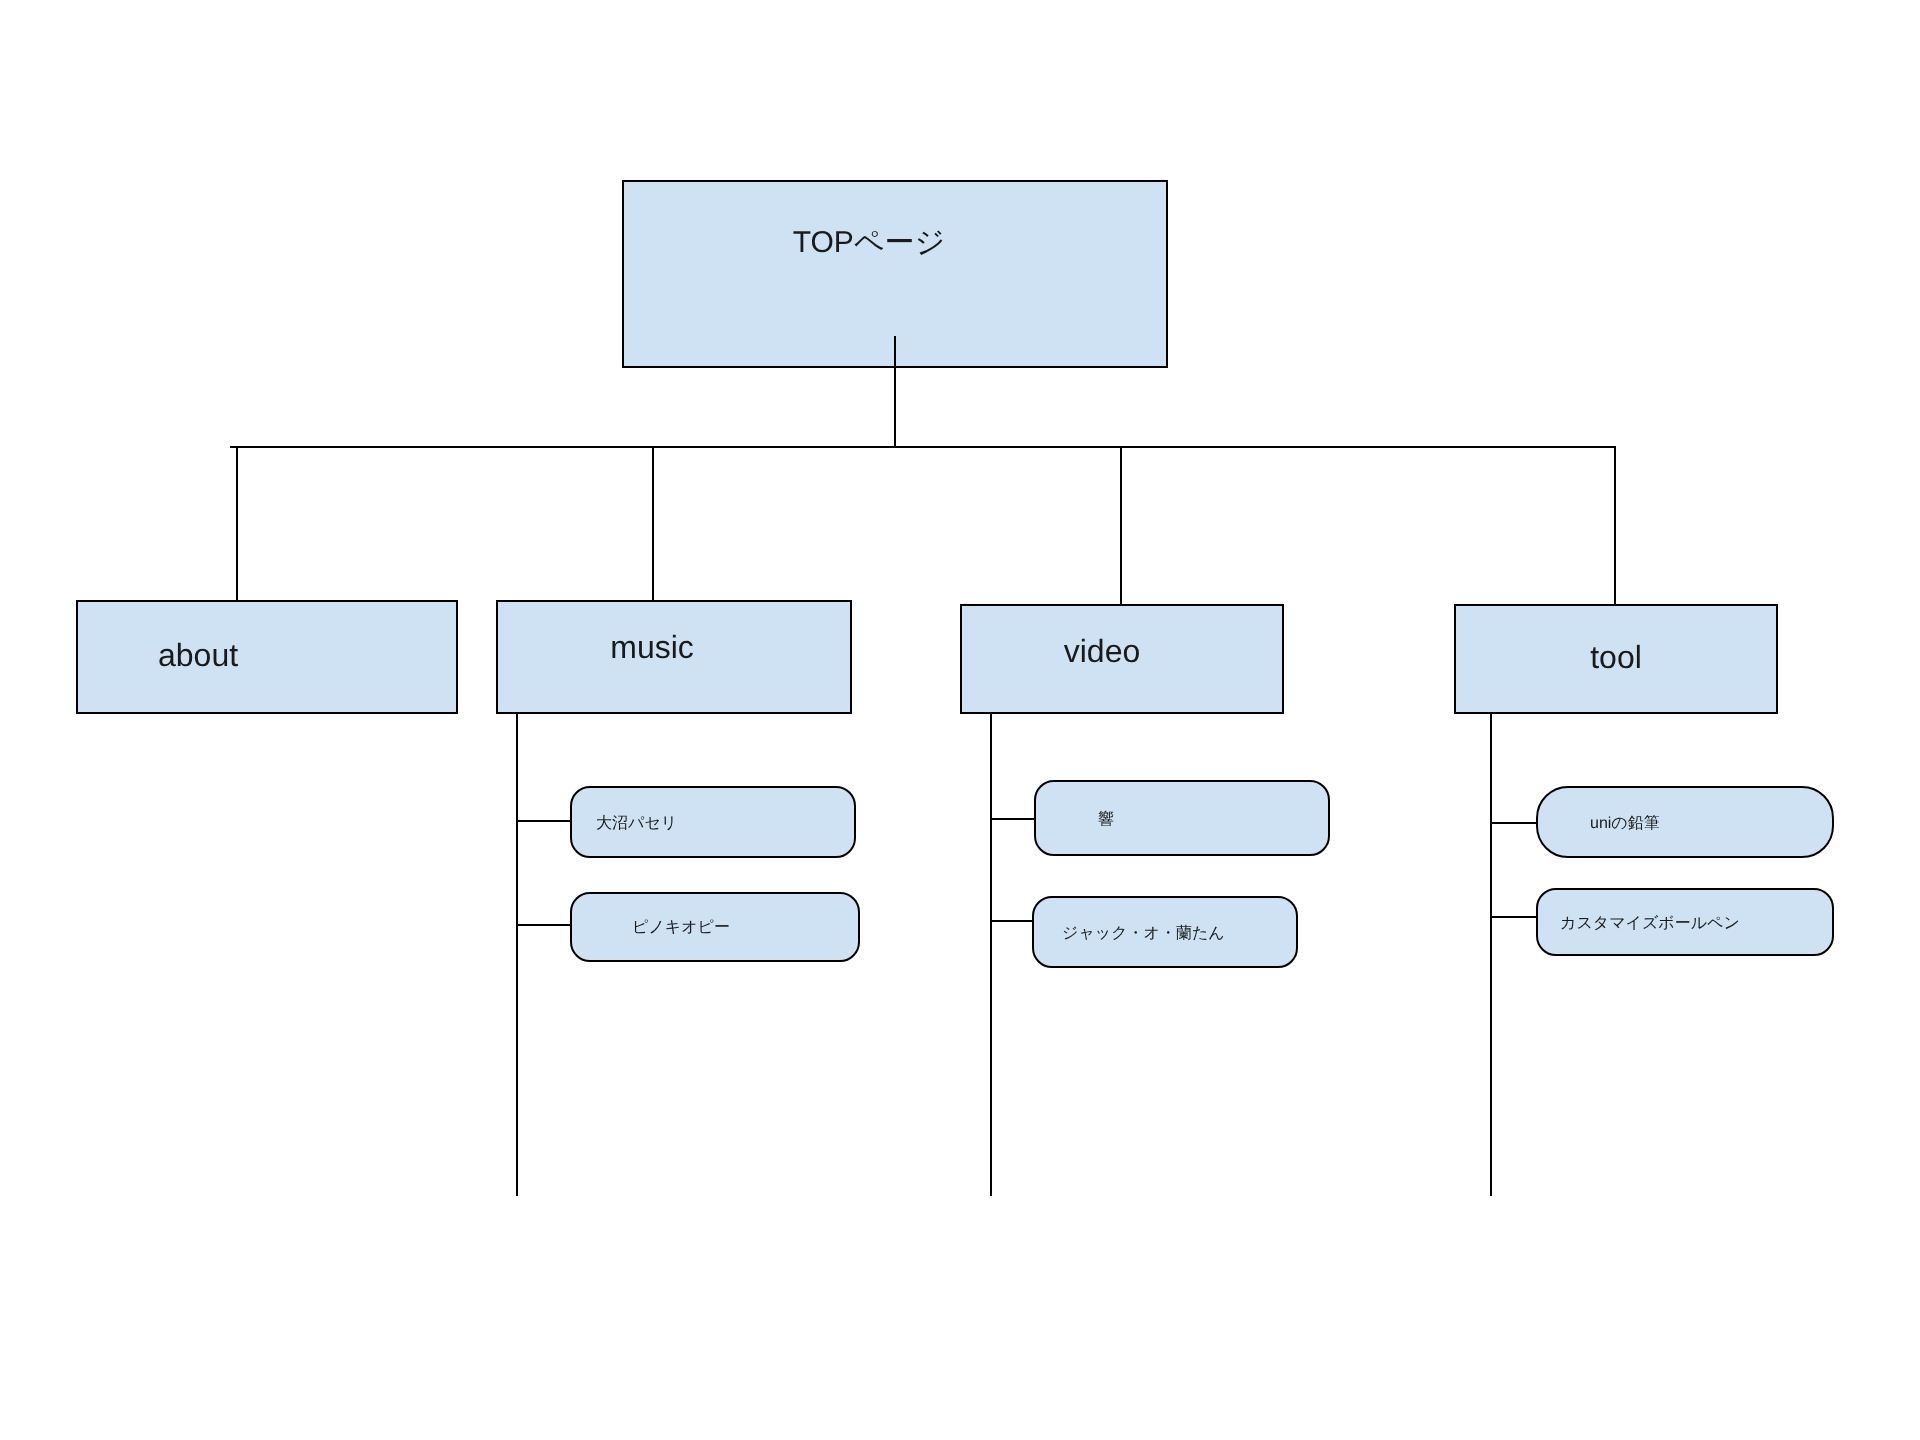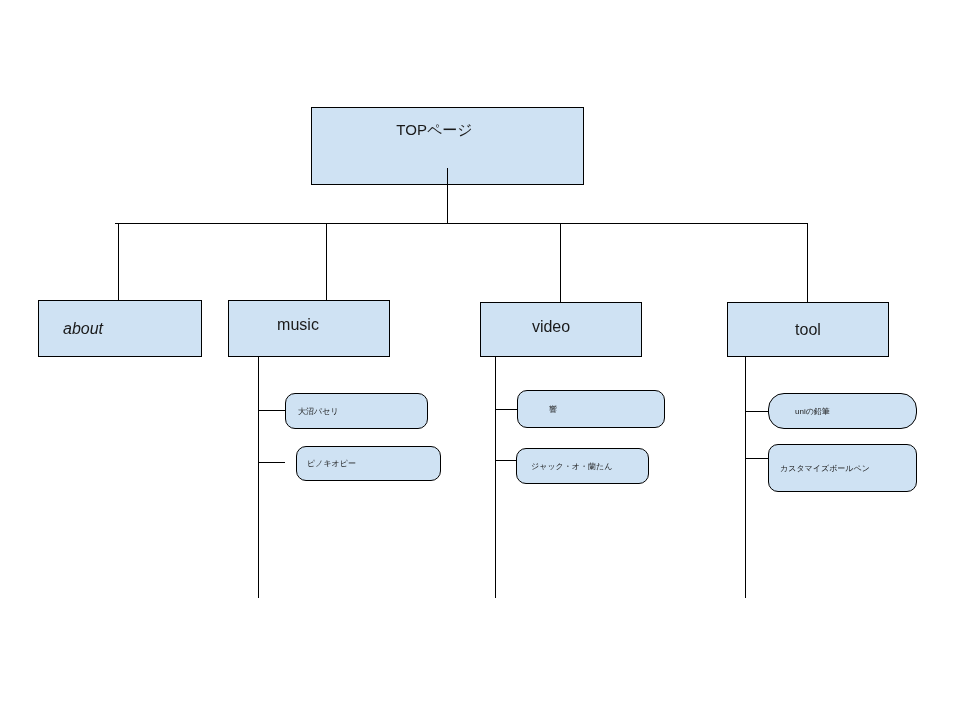--- a/index.html
+++ b/index.html
@@ -29,32 +29,32 @@
   .node.rect { justify-content: center; }
   .node.rounded {
     border-radius: 10px;
     border-width: 1.5px;
     justify-content: flex-start;
     font-size: 8px;
   }
   .lvl1 { font-size: 15px; }
   .lvl2 { font-size: 16px; }
 
-  #node-top   { left: 311px; top:  90px; width: 273px; height: 78px; padding-bottom: 32px; padding-right: 26px; margin-top: 17px; }
-  #node-about { left:  38px; top: 300px; width: 164px; height: 57px; justify-content: flex-start; padding-left: 24px; font-style: italic; }
-  #node-music { left: 228px; top: 300px; width: 162px; height: 57px; padding-right: 22px; padding-bottom: 8px; }
+  #node-top   { left: 311px; top:  90px; width: 273px; height: 94px; padding-bottom: 32px; padding-right: 26px; }
+  #node-about { left:  38px; top: 300px; width: 191px; height: 57px; justify-content: flex-start; padding-left: 40px; }
+  #node-music { left: 248px; top: 300px; width: 178px; height: 57px; padding-right: 22px; padding-bottom: 8px; }
   #node-video { left: 480px; top: 302px; width: 162px; height: 55px; padding-right: 20px; padding-bottom: 6px; align-items: center; }
   #node-tool  { left: 727px; top: 302px; width: 162px; height: 55px; }
 
   #node-music-1 { left: 285px; top: 393px; width: 143px; height: 36px; padding-left: 12px; }
-  #node-music-2 { left: 285px; top: 446px; width: 145px; height: 35px; padding-left: 10px; margin-left: 11px; }
+  #node-music-2 { left: 285px; top: 446px; width: 145px; height: 35px; padding-left: 30px; }
   #node-video-1 { left: 517px; top: 390px; width: 148px; height: 38px; padding-left: 31px; }
   #node-video-2 { left: 516px; top: 448px; width: 133px; height: 36px; padding-left: 14px; }
   #node-tool-1  { left: 768px; top: 393px; width: 149px; height: 36px; padding-left: 26px; border-radius: 16px; }
-  #node-tool-2  { left: 768px; top: 444px; width: 149px; height: 48px; padding-left: 11px; font-family: Liberation Mono, monospace; }
+  #node-tool-2  { left: 768px; top: 444px; width: 149px; height: 34px; padding-left: 11px; font-family: Liberation Mono, monospace; }
 
   
   .line {
     position: absolute;
     background: var(--line, #000000);
   }
   .h { height: 1px; }
   .v { width: 1px; }
 
   #ln-root-v     { left: 447px; top: 168px; height: 56px; }

